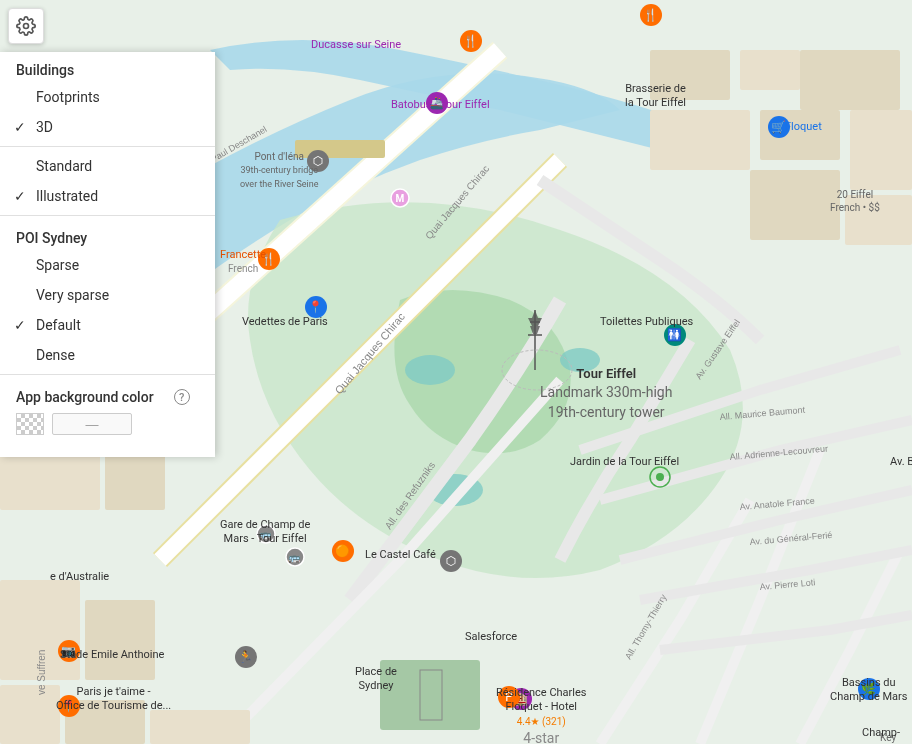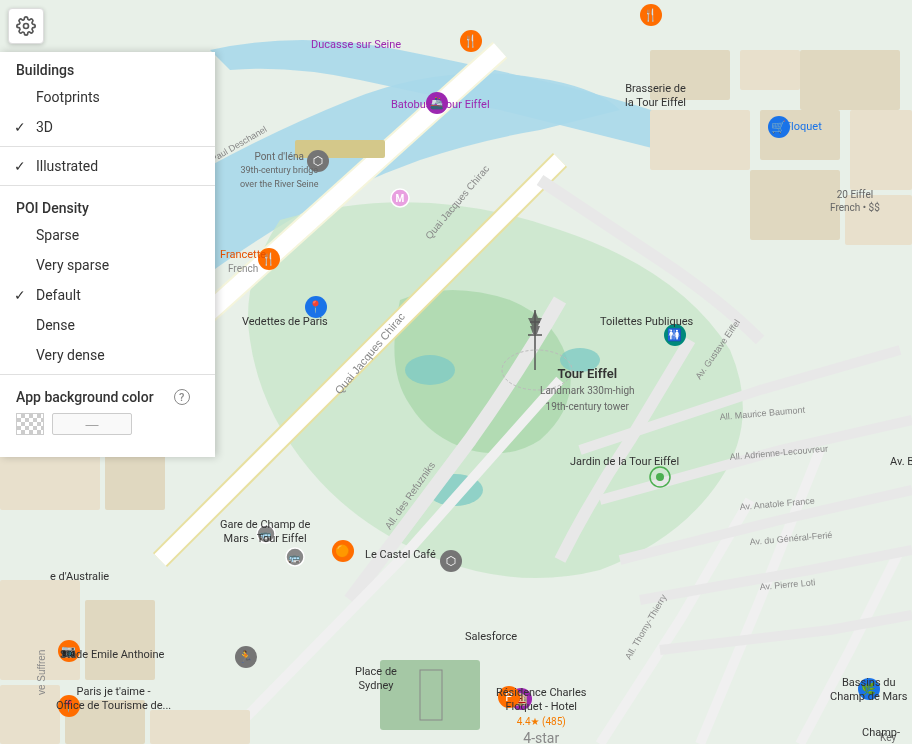--- a/index.html
+++ b/index.html
@@ -305,33 +305,33 @@
   <div class="map-label map-label-purple" style="top:98px; left:355px">Batobus - Tour Eiffel</div>
   <div class="map-label map-label-dark" style="top:82px; left:625px; line-height:1.3">Brasserie de<br>la Tour Eiffel</div>
   <div class="map-label map-label-blue" style="top:120px; left:785px">Floquet</div>
   <div class="map-label map-label-small" style="top:150px; left:240px; line-height:1.3; text-align:center">Pont d'Iéna<br><span style="font-size:9px">39th-century bridge<br>over the River Seine</span></div>
   <div class="map-label map-label-small" style="top:188px; left:830px; line-height:1.3">20 Eiffel<br>French • $$</div>
   <div class="map-label" style="top:248px; left:220px; color:#e65100; line-height:1.3">Francette<br><span style="font-size:10px; color:#888">French</span></div>
   <div class="map-label map-label-dark" style="top:315px; left:242px">Vedettes de Paris</div>
   <div class="map-label map-label-dark" style="top:315px; left:600px">Toilettes Publiques</div>
   <div class="map-label" style="top:365px; left:540px; text-align:center; line-height:1.4">
     <span style="font-size:13px; font-weight:600; color:#333">Tour Eiffel</span><br>
-    <span style="font-size:10px; color:#666">Landmark 330m-high<br>19th-century tower</span>
+    <span style="font-size:14px; color:#666">Landmark 330m-high<br>19th-century tower</span>
   </div>
   <div class="map-label map-label-dark" style="top:388px; left:138px">le la Marine</div>
   <div class="map-label map-label-dark" style="top:455px; left:570px">Jardin de la Tour Eiffel</div>
   <div class="map-label map-label-dark" style="top:518px; left:220px; line-height:1.3">Gare de Champ de<br>Mars - Tour Eiffel</div>
   <div class="map-label map-label-dark" style="top:548px; left:365px">Le Castel Café</div>
   <div class="map-label map-label-dark" style="top:630px; left:465px">Salesforce</div>
   <div class="map-label map-label-dark" style="top:665px; left:355px; line-height:1.3">Place de<br>Sydney</div>
   <div class="map-label map-label-dark" style="top:648px; left:60px">Stade Emile Anthoine</div>
   <div class="map-label map-label-dark" style="top:685px; left:56px; line-height:1.3">Paris je t'aime -<br>Office de Tourisme de...</div>
   <div class="map-label" style="top:686px; left:496px; line-height:1.3; text-align:center">
     <span style="font-size:11px; color:#333">Résidence Charles<br>Floquet - Hotel</span><br>
-    <span style="font-size:10px; color:#f57c00">4.4★ (485)</span><br>
+    <span style="font-size:10px; color:#f57c00">4.4★ (321)</span><br>
     <span style="font-size:14px; color:#888">4-star</span>
   </div>
   <div class="map-label map-label-dark" style="top:676px; left:830px; line-height:1.3">Bassins du<br>Champ de Mars</div>
   <div class="map-label map-label-dark" style="top:570px; left:50px">e d'Australie</div>
   <div class="map-label map-label-dark" style="top:455px; left:890px">Av. B...</div>
   <div class="map-label map-label-small" style="top:732px; left:880px">Key</div>
   <div class="map-label map-label-dark" style="top:726px; left:862px">Champ-</div>
 </div>
 
 <div id="gear-btn">
@@ -352,48 +352,48 @@
     <div class="menu-item">
       <span class="check-icon">✓</span>
       <span>3D</span>
     </div>
   </div>
 
   <hr class="section-divider">
 
   <div class="panel-section">
     <div class="menu-item">
+
+      <span>Standard</span>
+    </div>
+    <div class="menu-item">
       <span class="check-icon">✓</span>
       <span>Illustrated</span>
     </div>
   </div>
 
   <hr class="section-divider">
 
   <div class="panel-section">
-    <div class="poi-header">POI Density</div>
+    <div class="poi-header">POI Sydney</div>
     <div class="menu-item">
 
       <span>Sparse</span>
     </div>
     <div class="menu-item">
 
       <span>Very sparse</span>
     </div>
     <div class="menu-item">
       <span class="check-icon">✓</span>
       <span>Default</span>
     </div>
     <div class="menu-item">
 
       <span>Dense</span>
-    </div>
-    <div class="menu-item">
-
-      <span>Very dense</span>
     </div>
   </div>
 
   <hr class="section-divider">
 
   <div class="bg-color-section">
     <div class="bg-color-label">
       <span>App background color</span>
       <div class="help-icon">
         <span>?</span>

